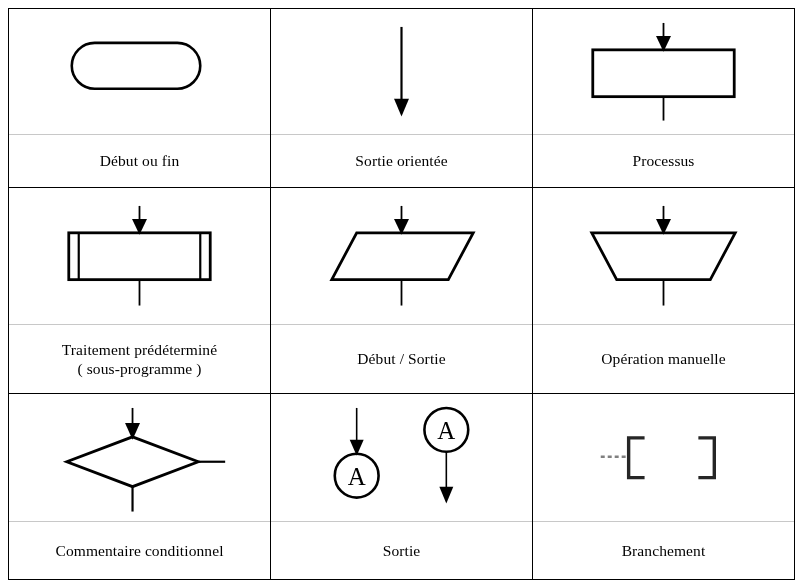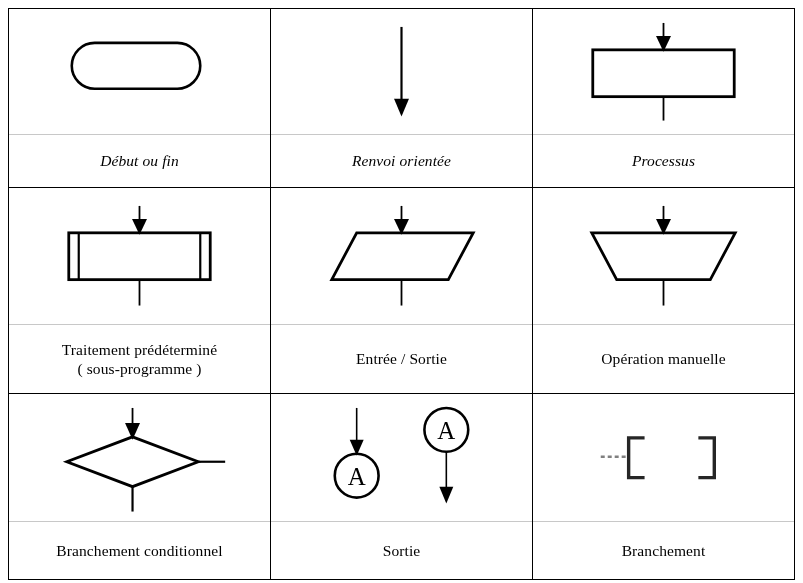--- a/index.html
+++ b/index.html
@@ -72,21 +72,21 @@
   }
 
   .caption-text {
     font-size: 15.5px;
     line-height: 1.25;
     letter-spacing: 0.1px;
     white-space: pre-line;
   }
 
   
-  tr.row-1 td.cell { height: 177px; font-style: italic; }
+  tr.row-1 td.cell { height: 177px; }
   tr.row-2 td.cell { height: 205px; }
   tr.row-3 td.cell { height: 185px; }
 
   tr.row-1 .caption-area { height: 52px; }
   tr.row-2 .caption-area { height: 68px; }
   tr.row-3 .caption-area { height: 57px; }
 </style>
 </head>
 <body>
 
@@ -115,21 +115,21 @@
         <div class="cell-inner">
           <div class="symbol-area">
             <svg viewBox="0 0 262 125" preserveAspectRatio="xMidYMid meet">
               <g>
                 <line x1="131" y1="18" x2="131" y2="95" stroke="#000000" stroke-width="2.2"></line>
                 <polygon points="131,108 123.5,90 138.5,90" fill="#000000"></polygon>
               </g>
             </svg>
           </div>
           <div class="caption-area">
-            <span class="caption-text">Renvoi orientée</span>
+            <span class="caption-text">Sortie orientée</span>
           </div>
         </div>
       </td>
 
       <td class="cell">
         <div class="cell-inner">
           <div class="symbol-area">
             <svg viewBox="0 0 262 125" preserveAspectRatio="xMidYMid meet">
               <g>
                 <line x1="131" y1="14" x2="131" y2="32" stroke="#000000" stroke-width="1.8"></line>
@@ -175,21 +175,21 @@
             <svg viewBox="0 0 262 137" preserveAspectRatio="xMidYMid meet">
               <g>
                 <line x1="131" y1="18" x2="131" y2="36" stroke="#000000" stroke-width="1.8"></line>
                 <polygon points="131,47 123.5,31 138.5,31" fill="#000000"></polygon>
                 <polygon points="86,45 203,45 178,92 61,92" fill="none" stroke="#000000" stroke-width="2.8"></polygon>
                 <line x1="131" y1="92" x2="131" y2="118" stroke="#000000" stroke-width="1.8"></line>
               </g>
             </svg>
           </div>
           <div class="caption-area">
-            <span class="caption-text">Entrée / Sortie</span>
+            <span class="caption-text">Début / Sortie</span>
           </div>
         </div>
       </td>
 
       <td class="cell">
         <div class="cell-inner">
           <div class="symbol-area">
             <svg viewBox="0 0 262 137" preserveAspectRatio="xMidYMid meet">
               <g>
                 <line x1="131" y1="18" x2="131" y2="36" stroke="#000000" stroke-width="1.8"></line>
@@ -215,21 +215,21 @@
               <g>
                 <line x1="124" y1="14" x2="124" y2="34" stroke="#000000" stroke-width="1.8"></line>
                 <polygon points="124,46 116.5,29 131.5,29" fill="#000000"></polygon>
                 <polygon points="124,43 190,68 124,93 58,68" fill="none" stroke="#000000" stroke-width="2.8"></polygon>
                 <line x1="124" y1="93" x2="124" y2="118" stroke="#000000" stroke-width="2.2"></line>
                 <line x1="190" y1="68" x2="217" y2="68" stroke="#000000" stroke-width="2.2"></line>
               </g>
             </svg>
           </div>
           <div class="caption-area">
-            <span class="caption-text">Branchement conditionnel</span>
+            <span class="caption-text">Commentaire conditionnel</span>
           </div>
         </div>
       </td>
 
       <td class="cell">
         <div class="cell-inner">
           <div class="symbol-area">
             <svg viewBox="0 0 262 128" preserveAspectRatio="xMidYMid meet">
               <g>
                 <line x1="86" y1="14" x2="86" y2="50" stroke="#000000" stroke-width="1.6"></line>

